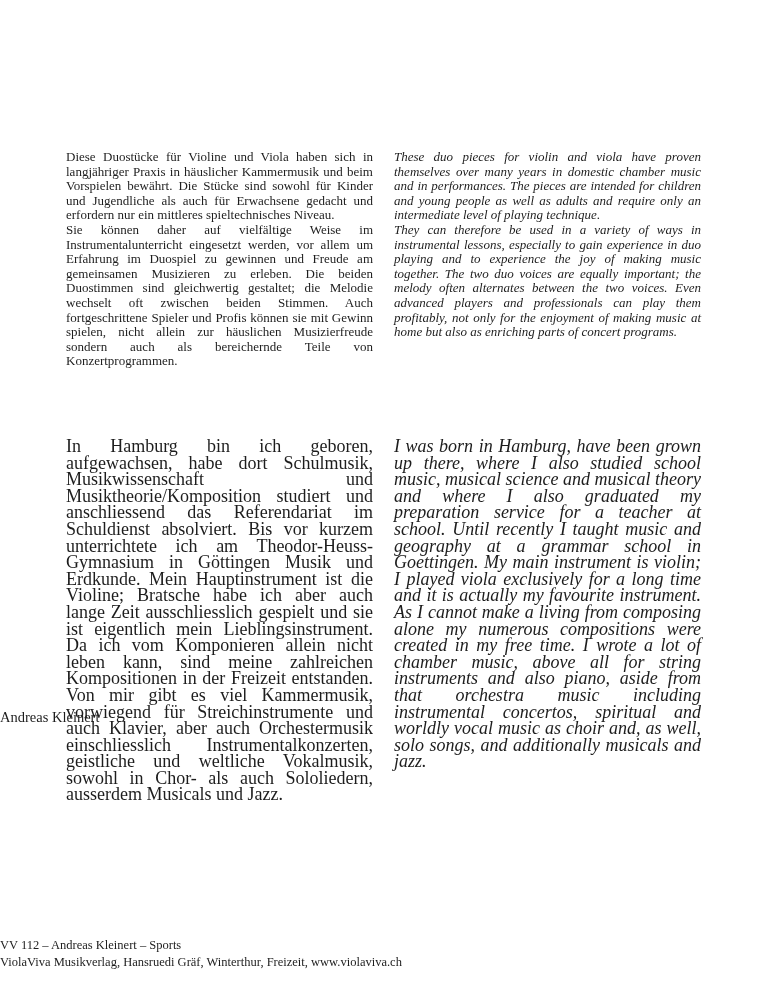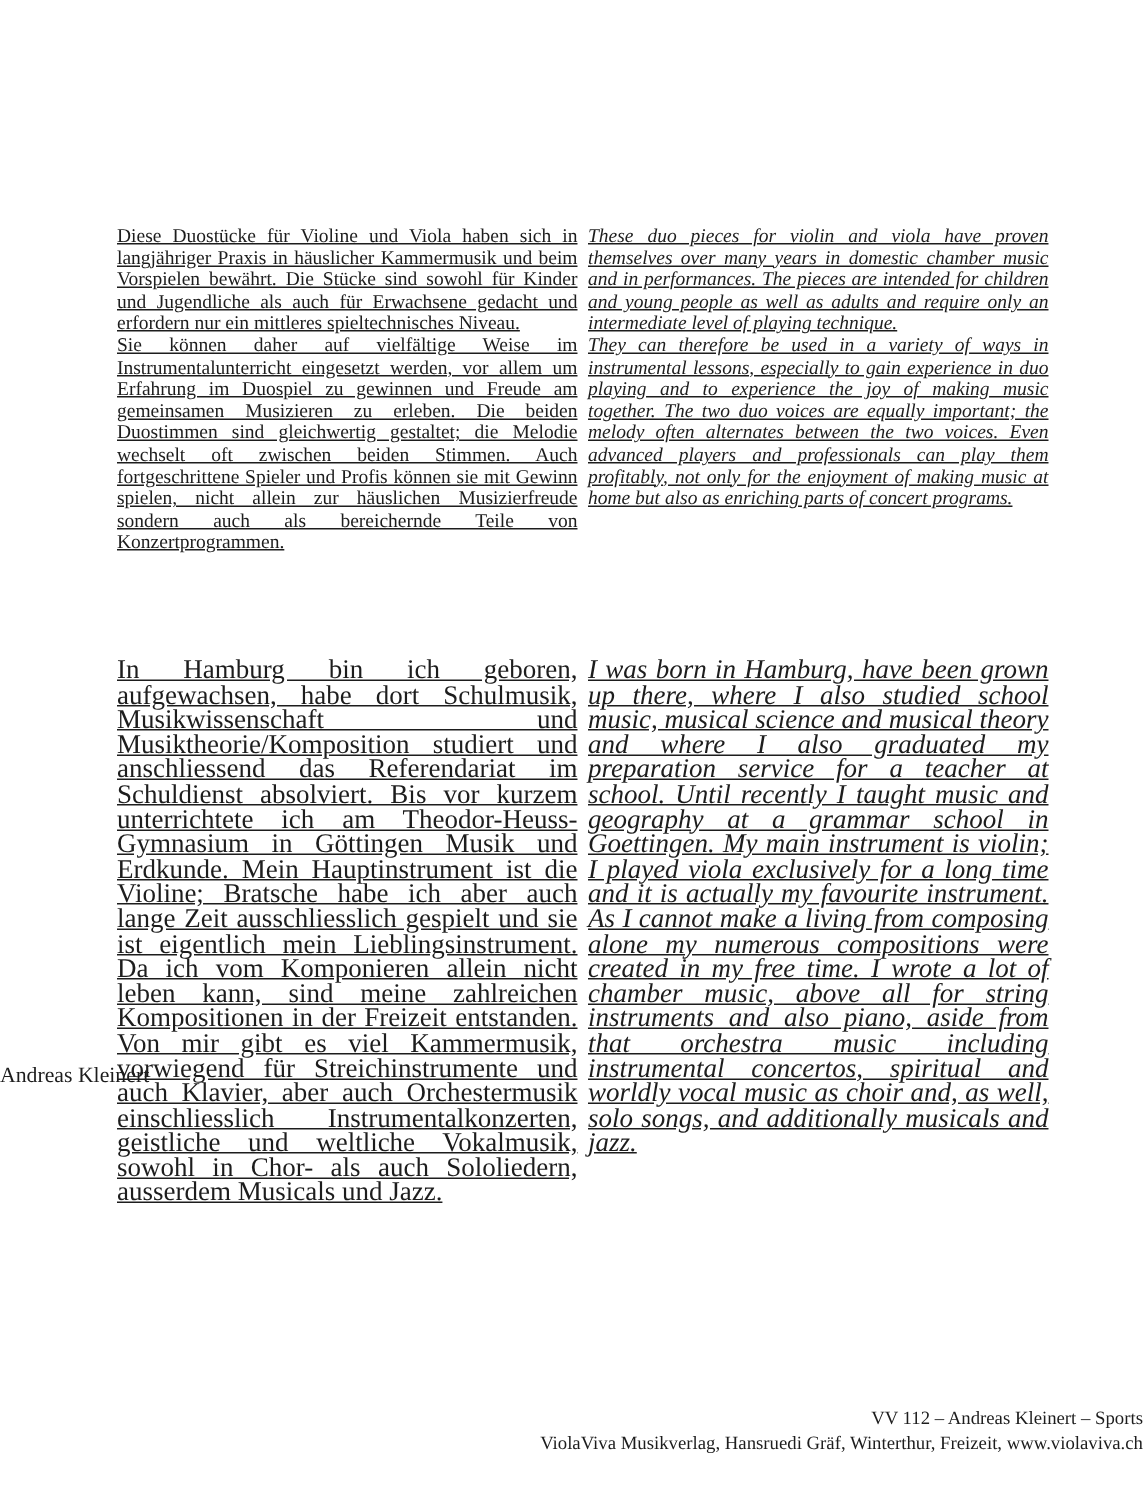--- a/index.html
+++ b/index.html
@@ -11,25 +11,24 @@
     position: relative;
     width: 762px;
     height: 1000px;
     background: #ffffff;
     font-family: "Liberation Serif", "DejaVu Serif", serif;
     color: #1d1d1d;
     overflow: hidden;
   }
   .two-col {
     position: absolute;
-    left: 78px;
+    left: 66px;
     width: 629px;
     display: flex;
-    gap: 7px;
-    text-decoration: underline;
+    gap: 21px;
   }
   .intro-section { top: 150px; }
   .bio-section   { top: 438px; }
   .col {
     width: 307px;
     flex: 0 0 307px;
   }
   .col p {
     margin: 0;
     text-align: justify;
@@ -50,21 +49,21 @@
     width: 636px;
     text-align: left;
     font-size: 14.5px;
     line-height: 17px;
   }
   .page-footer {
     position: absolute;
     top: 937px;
     left: 0;
     width: 762px;
-    text-align: right;
+    text-align: left;
     font-size: 12.5px;
     line-height: 17px;
   }
 </style>
 </head>
 <body>
 
 <div class="page">
 
   <section class="two-col intro-section">

